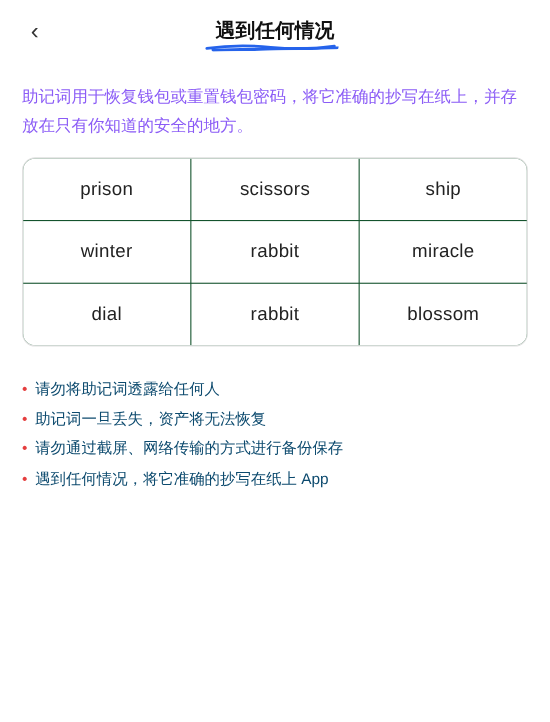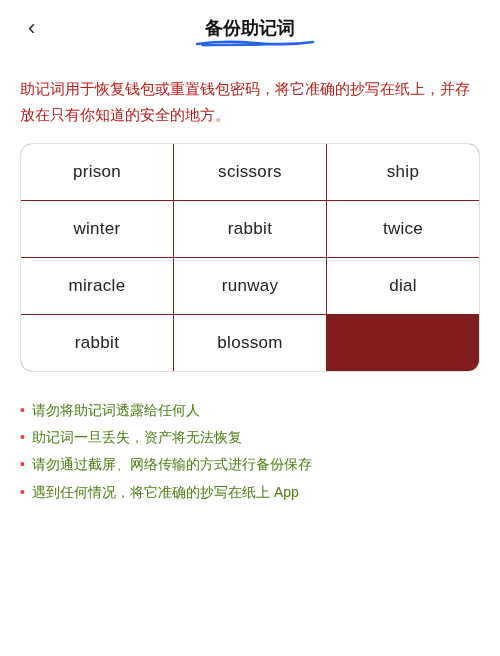--- a/index.html
+++ b/index.html
@@ -66,36 +66,36 @@
       left: -10px;
       right: -10px;
       height: 12px;
       pointer-events: none;
     }
 
     .description {
       padding: 20px 20px 16px 20px;
       font-size: 15px;
       line-height: 1.7;
-      color: #b91c1c;
+      color: #8b5cf6;
     }
 
     .mnemonic-grid-container {
       margin: 0 20px 16px 20px;
       border: 1px solid #e0e0e0;
       border-radius: 12px;
       overflow: hidden;
       background: #fafafa;
     }
 
     .mnemonic-grid {
       display: grid;
       grid-template-columns: repeat(3, 1fr);
       gap: 1px;
-      background: #7f1d1d;
+      background: #14532d;
     }
 
     .mnemonic-word {
       background: #ffffff;
       padding: 18px 10px;
       text-align: center;
       font-size: 17px;
       color: #222;
       letter-spacing: 0.3px;
     }
@@ -111,59 +111,57 @@
       margin-bottom: 10px;
     }
 
     .notes-list {
       list-style: none;
       padding: 0;
     }
 
     .notes-item {
       font-size: 14px;
-      color: #4d7c0f;
+      color: #0c4a6e;
       line-height: 1.8;
       padding-left: 12px;
       position: relative;
       margin-bottom: 2px;
     }
 
     .notes-item::before {
       content: '•';
       position: absolute;
       left: 0;
       color: #e53e3e;
     }
   </style>
 </head>
 <body>
 
 <div class="header">
   <button class="back-btn">‹</button>
   <div class="header-title">
-    <span>备份助记词</span>
+    <span>遇到任何情况</span>
     <svg class="title-underline" viewBox="0 0 120 12" xmlns="http://www.w3.org/2000/svg">
       <path d="M2 8 Q30 4 60 7 Q90 10 118 6" stroke="#2563eb" stroke-width="2.5" fill="none" stroke-linecap="round"></path>
     </svg>
   </div>
 </div>
 
 <div class="description">助记词用于恢复钱包或重置钱包密码，将它准确的抄写在纸上，并存放在只有你知道的安全的地方。</div>
 
 <div class="mnemonic-grid-container">
   <div class="mnemonic-grid" id="mnemonic-grid">
   <div class="mnemonic-word">prison</div>
       <div class="mnemonic-word">scissors</div>
       <div class="mnemonic-word">ship</div>
       <div class="mnemonic-word">winter</div>
       <div class="mnemonic-word">rabbit</div>
-      <div class="mnemonic-word">twice</div>
       <div class="mnemonic-word">miracle</div>
-      <div class="mnemonic-word">runway</div>
       <div class="mnemonic-word">dial</div>
       <div class="mnemonic-word">rabbit</div>
       <div class="mnemonic-word">blossom</div>
     </div>
 </div>
 
 <div class="notes-section">
   <ul class="notes-list" id="notes-list">
   <li class="notes-item">请勿将助记词透露给任何人</li>
       <li class="notes-item">助记词一旦丢失，资产将无法恢复</li>

